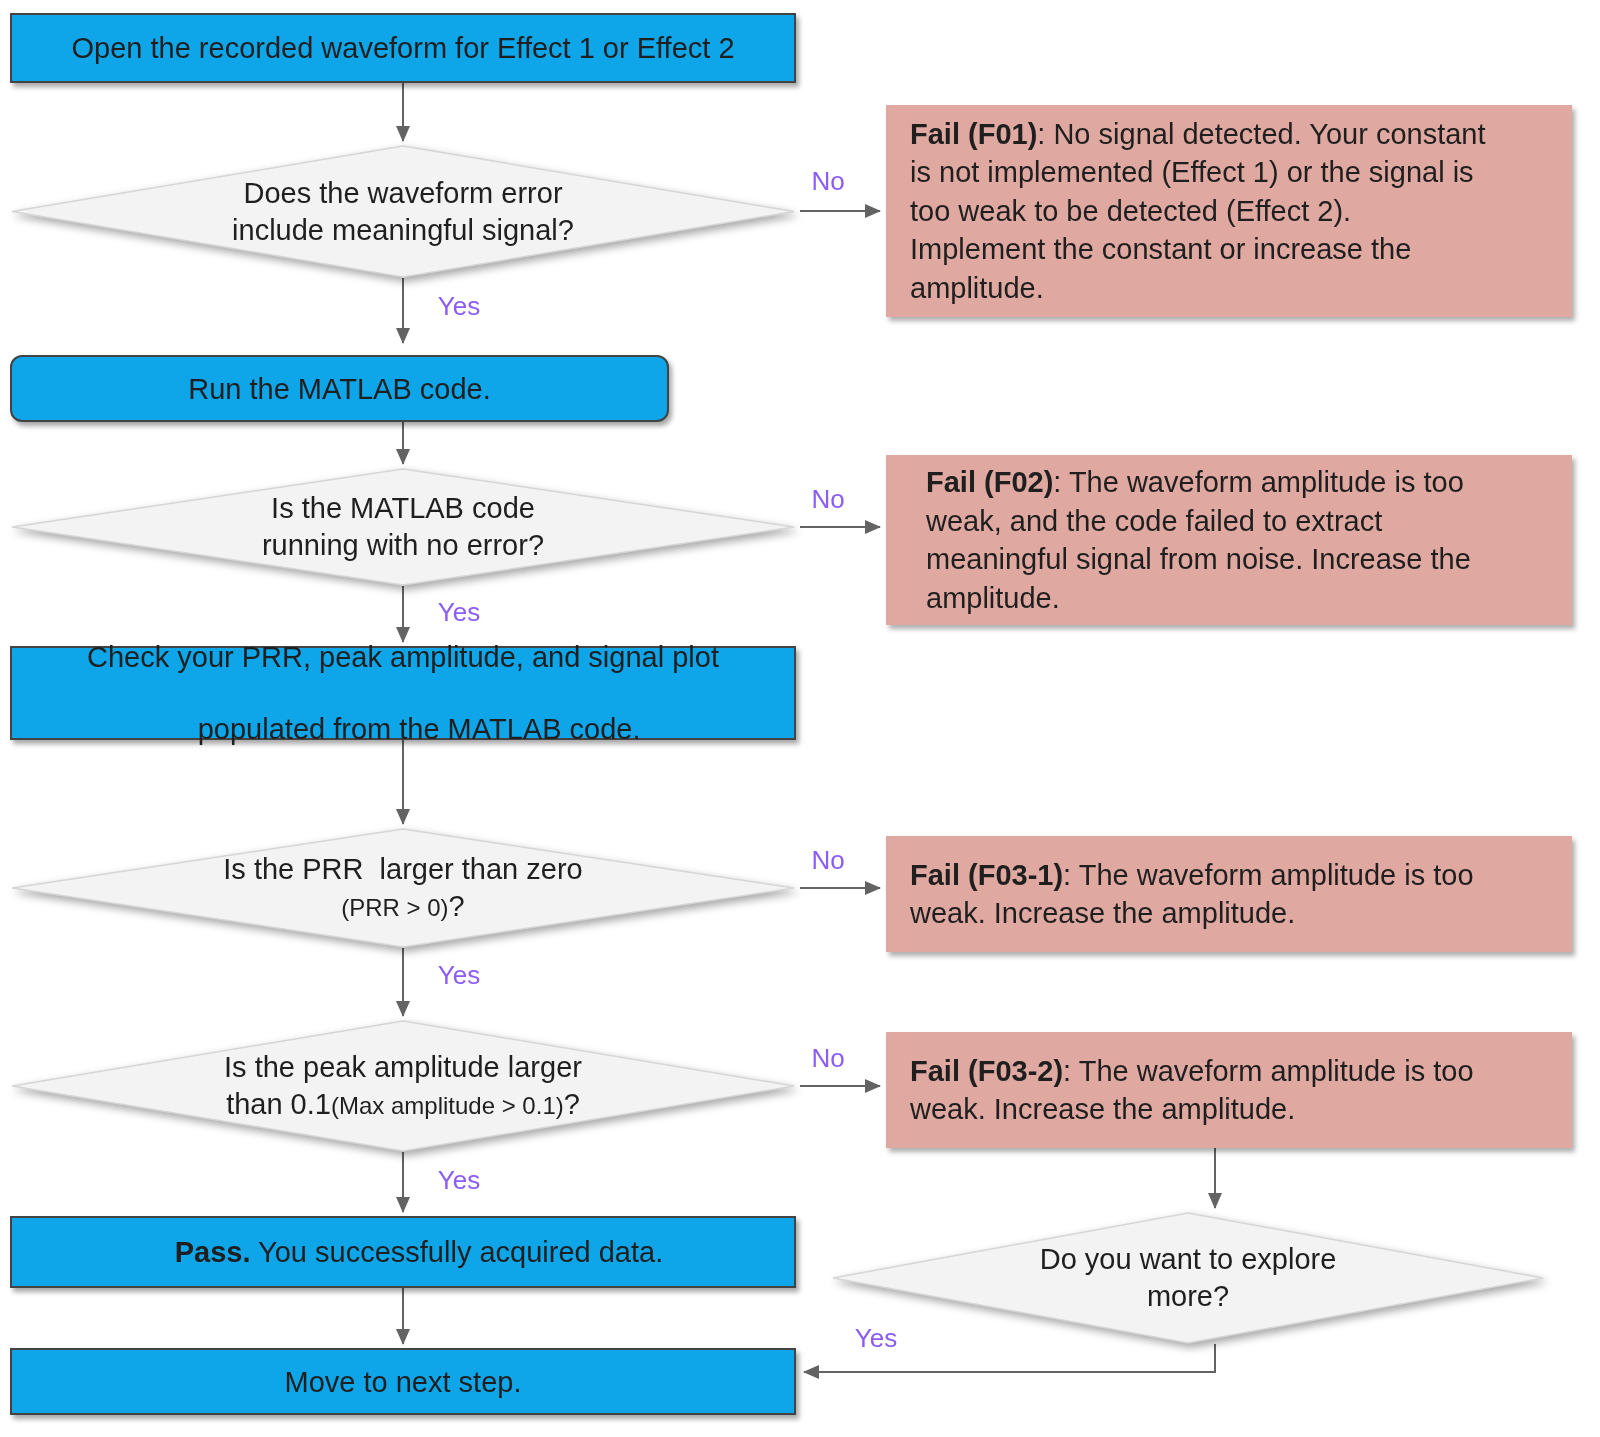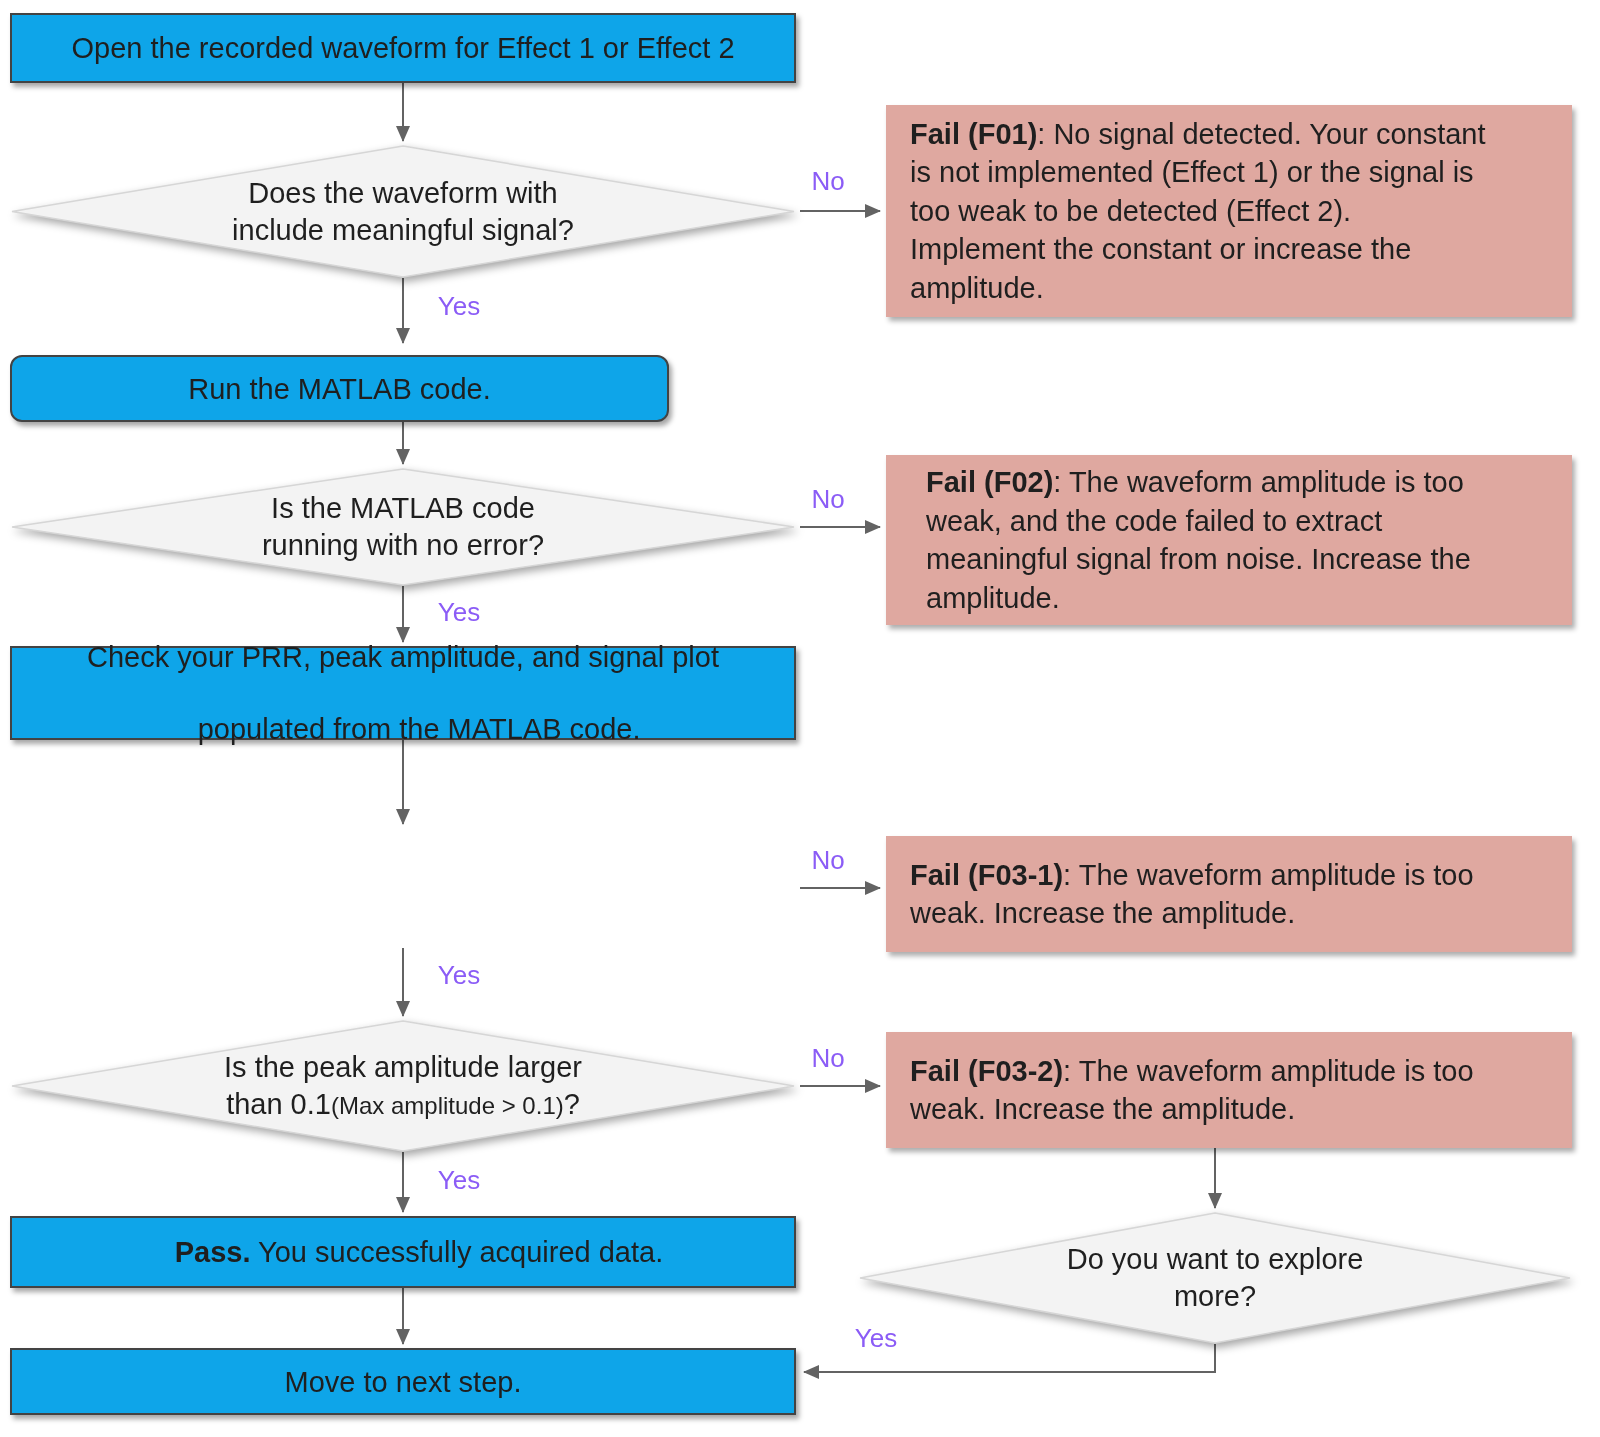--- a/index.html
+++ b/index.html
@@ -92,21 +92,21 @@
 
   <div class="pbox" style="left:10px;top:13px;width:786px;height:70px;">
     <p>Open the recorded waveform for Effect 1 or Effect 2</p>
   </div>
 
   <div class="diamond" style="left:10px;top:145px;width:786px;height:133px;">
     <svg width="786" height="133">
         <polygon points="393,1 784,66.5 393,132 2,66.5"></polygon>
       </svg>
     <div class="dtext">
-      <span>Does the waveform with</span>
+      <span>Does the waveform error</span>
       <span>include meaningful signal?</span>
     </div>
   </div>
 
   <div class="fbox" style="left:886px;top:105px;width:686px;height:212px;">
     <p><b>Fail (F01)</b><span>: No signal detected. Your constant
 is not implemented (Effect 1) or the signal is
 too weak to be detected (Effect 2).
 Implement the constant or increase the
 amplitude.</span></p>
@@ -131,20 +131,29 @@
 weak, and the code failed to extract
 meaningful signal from noise. Increase the
 amplitude.</span></p>
   </div>
 
   <div class="pbox" style="left:10px;top:646px;width:786px;height:94px;">
     <p><span>Check your PRR, peak amplitude, and signal plot</span><br>
     <span>populated from the MATLAB code.</span></p>
   </div>
 
+  <div class="diamond" style="left:10px;top:828px;width:786px;height:120px;">
+    <svg width="786" height="120">
+        <polygon points="393,1 784,60 393,119 2,60"></polygon>
+      </svg>
+    <div class="dtext">
+      <span>Is the PRR  larger than zero</span>
+      <span><span class="small">(PRR &gt; 0)</span><span>?</span></span>
+    </div>
+  </div>
 
   <div class="fbox" style="left:886px;top:836px;width:686px;height:116px;">
     <p><b>Fail (F03-1)</b><span>: The waveform amplitude is too
 weak. Increase the amplitude.</span></p>
   </div>
 
   <div class="diamond" style="left:10px;top:1020px;width:786px;height:132px;">
     <svg width="786" height="132">
         <polygon points="393,1 784,66 393,131 2,66"></polygon>
       </svg>
@@ -156,21 +165,21 @@
 
   <div class="fbox" style="left:886px;top:1032px;width:686px;height:116px;">
     <p><b>Fail (F03-2)</b><span>: The waveform amplitude is too
 weak. Increase the amplitude.</span></p>
   </div>
 
   <div class="pbox" style="left:10px;top:1216px;width:786px;height:72px;padding-left:32px;">
     <p><b>Pass.</b><span> You successfully acquired data.</span></p>
   </div>
 
-  <div class="diamond" style="left:858px;top:1212px;width:714px;height:132px;">
+  <div class="diamond" style="left:831px;top:1212px;width:714px;height:132px;">
     <svg width="714" height="132">
         <polygon points="357,1 712,66 357,131 2,66"></polygon>
       </svg>
     <div class="dtext">
       <span>Do you want to explore</span>
       <span>more?</span>
     </div>
   </div>
 
   <div class="pbox" style="left:10px;top:1348px;width:786px;height:67px;">

